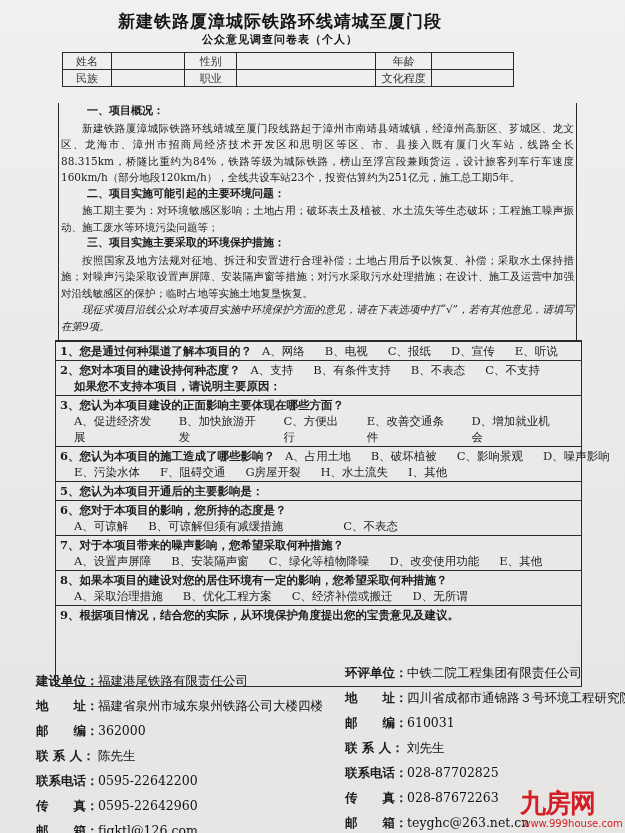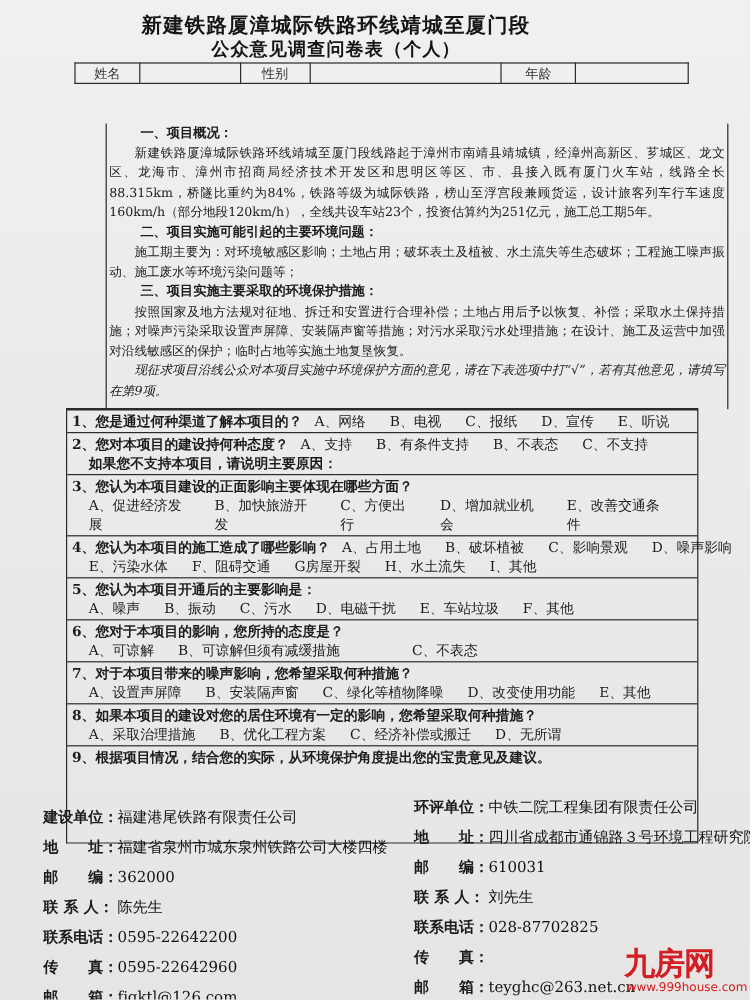--- a/index.html
+++ b/index.html
@@ -12,36 +12,36 @@
   }
   .paper {
     position: absolute; left: 0; top: 0; width: 625px; height: 833px;
     background: linear-gradient(180deg, #f1f0ee 0%, #ecebe9 40%, #e6e5e3 100%);
   }
   .title {
     position: absolute; left: 0; width: 560px; text-align: center;
     font-weight: bold; letter-spacing: 1px; color: #151515;
   }
   .title.t1 { top: 10px; font-size: 17px; }
-  .title.t2 { top: 32px; font-size: 15px; }
+  .title.t2 { top: 32px; font-size: 11px; }
 
   table.info {
-    position: absolute; left: 62px; top: 52px; width: 512px;
+    position: absolute; left: 62px; top: 52px; width: 452px;
     border-collapse: collapse; font-size: 11px;
   }
   table.info td {
     border: 1.2px solid #2a2a2a; height: 16px; padding: 0 2px;
     text-align: center; color: #333;
   }
   table.info td.lbl { font-size: 11px; }
 
   .box {
     position: absolute; left: 58px; top: 103px; width: 517px; height: 238px;
     border-left: 1.5px solid #2a2a2a; border-right: 1.5px solid #2a2a2a;
-    font-size: 10.5px; line-height: 16.5px; margin-left: 30px;
+    font-size: 10.5px; line-height: 16.5px;
   }
   .sec-h { font-weight: bold; padding-left: 28px; font-size: 11px; }
   .para { text-indent: 2em; padding: 0 2px; text-align: justify; }
   .para.italic { font-style: italic; }
 
   .questions {
     position: absolute; left: 55px; top: 340px; width: 525px;
     border: 1.5px solid #2a2a2a; border-top: 2px solid #2a2a2a;
     font-size: 11.5px;
   }
@@ -84,20 +84,28 @@
     </colgroup>
     <tbody>
         <tr>
       <td class="lbl">姓名</td>
       <td></td>
       <td class="lbl">性别</td>
       <td></td>
       <td class="lbl">年龄</td>
       <td></td>
     </tr>
+    <tr>
+      <td class="lbl">民族</td>
+      <td></td>
+      <td class="lbl">职业</td>
+      <td></td>
+      <td class="lbl">文化程度</td>
+      <td></td>
+    </tr>
   </tbody>
     </table>
 
   <div class="box">
     <div class="sec-h">一、项目概况：</div>
     <div class="para">新建铁路厦漳城际铁路环线靖城至厦门段线路起于漳州市南靖县靖城镇，经漳州高新区、芗城区、龙文区、龙海市、漳州市招商局经济技术开发区和思明区等区、市、县接入既有厦门火车站，线路全长88.315km，桥隧比重约为84%，铁路等级为城际铁路，榜山至浮宫段兼顾货运，设计旅客列车行车速度160km/h（部分地段120km/h），全线共设车站23个，投资估算约为251亿元，施工总工期5年。</div>
     <div class="sec-h">二、项目实施可能引起的主要环境问题：</div>
     <div class="para">施工期主要为：对环境敏感区影响；土地占用；破坏表土及植被、水土流失等生态破坏；工程施工噪声振动、施工废水等环境污染问题等；</div>
     <div class="sec-h">三、项目实施主要采取的环境保护措施：</div>
     <div class="para">按照国家及地方法规对征地、拆迁和安置进行合理补偿；土地占用后予以恢复、补偿；采取水土保持措施；对噪声污染采取设置声屏障、安装隔声窗等措施；对污水采取污水处理措施；在设计、施工及运营中加强对沿线敏感区的保护；临时占地等实施土地复垦恢复。</div>
@@ -131,54 +139,46 @@
     </div>
 
     <div class="q">
       <div class="row">
           <span class="stem">3、您认为本项目建设的正面影响主要体现在哪些方面？</span>
         </div>
       <div class="indent">
         <span class="opt">A、促进经济发展</span>
         <span class="opt">B、加快旅游开发</span>
         <span class="opt">C、方便出行</span>
+        <span class="opt">E、改善交通条件</span>
         <span class="opt">D、增加就业机会</span>
-        <span class="opt">E、改善交通条件</span>
-      </div>
-    </div>
-
-    <div class="q">
-      <div class="row">
-        <span class="stem">4、您认为本项目的施工造成了哪些影响？</span>
+      </div>
+    </div>
+
+    <div class="q">
+      <div class="row">
+        <span class="stem">6、您认为本项目的施工造成了哪些影响？</span>
         <span class="opt">A、占用土地</span>
         <span class="opt">B、破坏植被</span>
         <span class="opt">C、影响景观</span>
         <span class="opt">D、噪声影响</span>
       </div>
       <div class="indent">
         <span class="opt">E、污染水体</span>
         <span class="opt">F、阻碍交通</span>
         <span class="opt">G房屋开裂</span>
         <span class="opt">H、水土流失</span>
         <span class="opt">I、其他</span>
       </div>
     </div>
 
     <div class="q">
       <div class="row">
           <span class="stem">5、您认为本项目开通后的主要影响是：</span>
         </div>
-      <div class="indent">
-        <span class="opt">A、噪声</span>
-        <span class="opt">B、振动</span>
-        <span class="opt">C、污水</span>
-        <span class="opt">D、电磁干扰</span>
-        <span class="opt">E、车站垃圾</span>
-        <span class="opt">F、其他</span>
-      </div>
     </div>
 
     <div class="q">
       <div class="row">
           <span class="stem">6、您对于本项目的影响，您所持的态度是？</span>
         </div>
       <div class="indent">
         <span class="opt" style="margin-right:20px">A、可谅解</span>
         <span class="opt" style="margin-right:60px">B、可谅解但须有减缓措施</span>
         <span class="opt">C、不表态</span>
@@ -264,20 +264,21 @@
     <div class="line">
         <span class="k">联 系 人：</span>
         <span class="v">刘先生</span>
       </div>
     <div class="line">
         <span class="k">联系电话：</span>
         <span class="v">028-87702825</span>
       </div>
     <div class="line">
         <span class="k">传　　真：</span>
+        <span class="v">028-87672263</span>
       </div>
     <div class="line">
         <span class="k">邮　　箱：</span>
         <span class="v">teyghc@263.net.cn</span>
       </div>
   </div>
 
   <div class="watermark">
     <div class="wm-logo">九房网</div>
     <div class="wm-url">www.999house.com</div>

